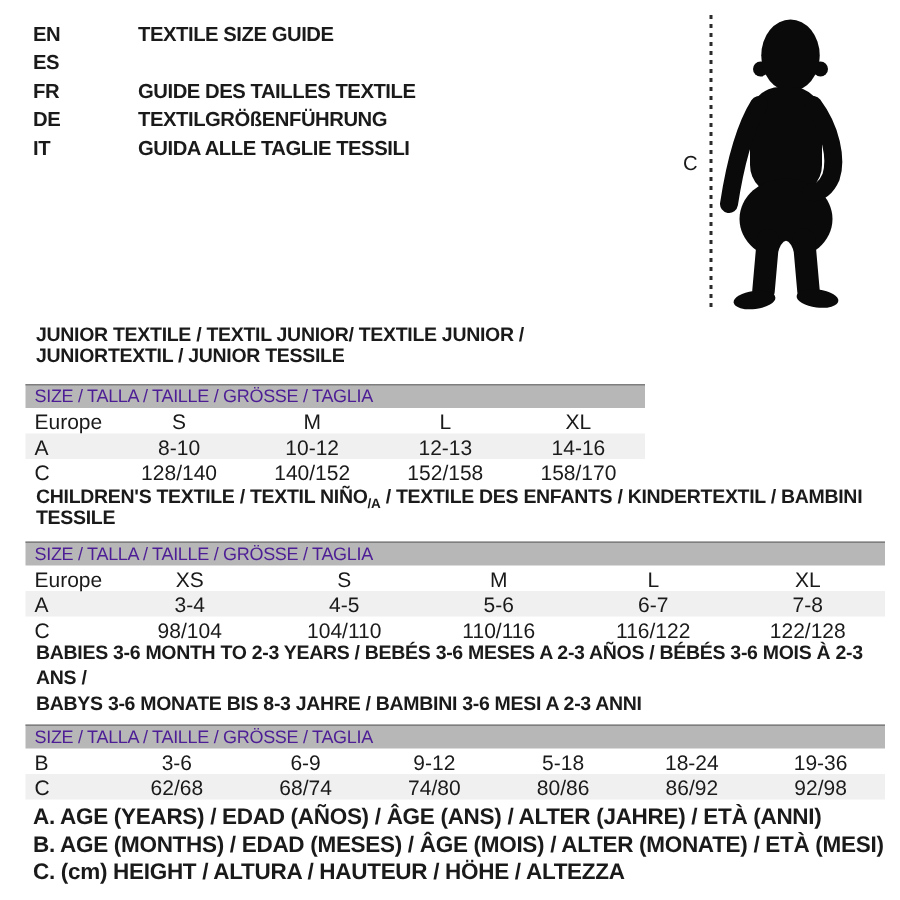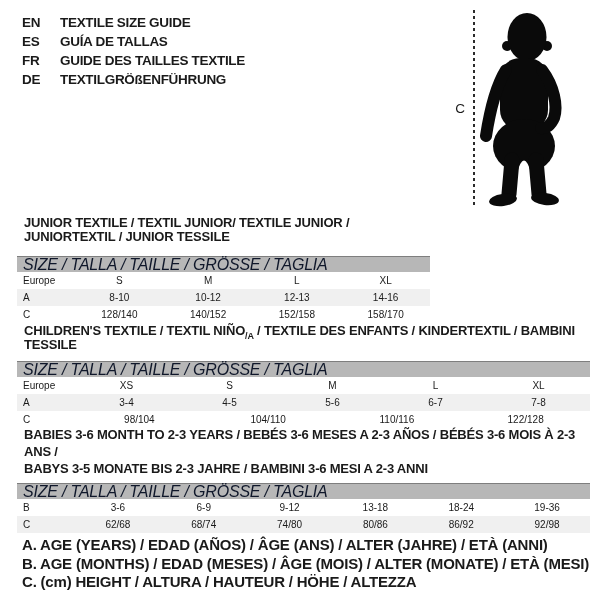--- a/index.html
+++ b/index.html
@@ -4,21 +4,21 @@
 <style>
   html,body{margin:0;padding:0;}
   .canvas{
     position:relative; width:600px; height:600px; background:#ffffff;
     font-family:"Liberation Sans","DejaVu Sans",sans-serif;
     color:#1a1a1a; overflow:hidden;
     -webkit-font-smoothing:antialiased;
   }
   
   .lang-list{position:absolute; left:22px; top:13px;}
-  .lang-row{display:flex; line-height:19px; font-size:13.5px; font-weight:700; letter-spacing:-0.3px;}
+  .lang-row{display:flex; line-height:19px; font-size:13.5px; font-weight:700; letter-spacing:-0.3px;gap:32px;}
   .lang-code{width:38px; flex:0 0 38px;}
   
   .dotted-line{
     position:absolute; left:473px; top:10px; width:2px; height:196px;
     background:repeating-linear-gradient(to bottom,#2b2b2b 0 3px,transparent 3px 6px);
   }
   .height-marker{position:absolute; left:451px; top:101px; width:18px; text-align:center; font-size:13.5px; letter-spacing:-0.3px;}
   .silhouette{position:absolute; left:478px; top:8px;}
   
   .tblock{position:absolute; left:17px;}
@@ -26,50 +26,53 @@
   .t2{top:324px; width:573px;}
   .t3{top:426px; width:573px;}
   .tbl-title{font-size:13px; font-weight:700; letter-spacing:-0.2px; line-height:17px; margin-left:7px;}
   .t1 .tbl-title,.t2 .tbl-title{line-height:14px;}
   .t1 .tbl-title{margin-bottom:12px;}
   .t2 .tbl-title{margin-bottom:9px;}
   .t3 .tbl-title{margin-bottom:6px;}
   sub{font-size:9px; line-height:0;}
   .tbl-head{
     height:15px; background:#b7b7b7; border-top:1px solid #7e7e7e;
-    font-size:16px; line-height:15px; padding-left:6px; color:#0f172a; letter-spacing:-0.2px;font-style:italic;
+    font-size:12px; line-height:15px; padding-left:6px; color:#4c1d95; letter-spacing:-0.2px;
   }
-  .trow{display:flex; height:17px; align-items:center; font-size:10px;}
+  .trow{display:flex; height:17px; align-items:center; font-size:14px;}
   .tbl-body .trow:nth-child(even){background:#f0f0f0;}
   .tlabel{flex:0 0 58px; padding-left:6px; box-sizing:border-box;}
   .tcell{flex:1; text-align:center;}
   
   .footnotes{position:absolute; left:22px; top:536px; font-size:15px; font-weight:700; letter-spacing:-0.2px; line-height:18.5px;}
 </style>
 </head>
 <body>
 
 <div class="canvas">
 
   <div class="lang-list">
     <div class="lang-row">
       <span class="lang-code">EN</span>
       <span class="lang-label">TEXTILE SIZE GUIDE</span>
     </div>
     <div class="lang-row">
       <span class="lang-code">ES</span>
-      <span class="lang-label">GUÍA DE TALLAS</span>
     </div>
     <div class="lang-row">
       <span class="lang-code">FR</span>
       <span class="lang-label">GUIDE DES TAILLES TEXTILE</span>
     </div>
     <div class="lang-row">
       <span class="lang-code">DE</span>
       <span class="lang-label">TEXTILGRÖßENFÜHRUNG</span>
+    </div>
+    <div class="lang-row">
+      <span class="lang-code">IT</span>
+      <span class="lang-label">GUIDA ALLE TAGLIE TESSILI</span>
     </div>
   </div>
 
   <div class="dotted-line"></div>
   <div class="height-marker">C</div>
   <svg class="silhouette" width="92" height="202" viewBox="0 0 92 202" aria-hidden="true">
     <g fill="#0a0a0a" stroke="none">
       <circle cx="29" cy="38" r="5"></circle>
       <circle cx="69" cy="38" r="5"></circle>
       <ellipse cx="49" cy="29" rx="19.5" ry="24"></ellipse>
@@ -144,39 +147,40 @@
             <div class="tcell">4-5</div>
             <div class="tcell">5-6</div>
             <div class="tcell">6-7</div>
             <div class="tcell">7-8</div>
           </div>
           <div class="trow">
             <div class="tlabel">C</div>
             <div class="tcell">98/104</div>
             <div class="tcell">104/110</div>
             <div class="tcell">110/116</div>
+            <div class="tcell">116/122</div>
             <div class="tcell">122/128</div>
           </div>
         </div>
     </div>
   </section>
 
   <section class="tblock t3">
-    <div class="tbl-title"><span>BABIES 3-6 MONTH TO 2-3 YEARS / BEBÉS 3-6 MESES A 2-3 AÑOS / BÉBÉS 3-6 MOIS À 2-3 ANS /</span><br><span>BABYS 3-5 MONATE BIS 2-3 JAHRE / BAMBINI 3-6 MESI A 2-3 ANNI</span></div>
+    <div class="tbl-title"><span>BABIES 3-6 MONTH TO 2-3 YEARS / BEBÉS 3-6 MESES A 2-3 AÑOS / BÉBÉS 3-6 MOIS À 2-3 ANS /</span><br><span>BABYS 3-6 MONATE BIS 8-3 JAHRE / BAMBINI 3-6 MESI A 2-3 ANNI</span></div>
     <div class="tbl">
       <div class="tbl-head">
         <span>SIZE / TALLA / TAILLE / GRÖSSE / TAGLIA</span>
       </div>
       <div class="tbl-body">
           <div class="trow">
             <div class="tlabel">B</div>
             <div class="tcell">3-6</div>
             <div class="tcell">6-9</div>
             <div class="tcell">9-12</div>
-            <div class="tcell">13-18</div>
+            <div class="tcell">5-18</div>
             <div class="tcell">18-24</div>
             <div class="tcell">19-36</div>
           </div>
           <div class="trow">
             <div class="tlabel">C</div>
             <div class="tcell">62/68</div>
             <div class="tcell">68/74</div>
             <div class="tcell">74/80</div>
             <div class="tcell">80/86</div>
             <div class="tcell">86/92</div>

